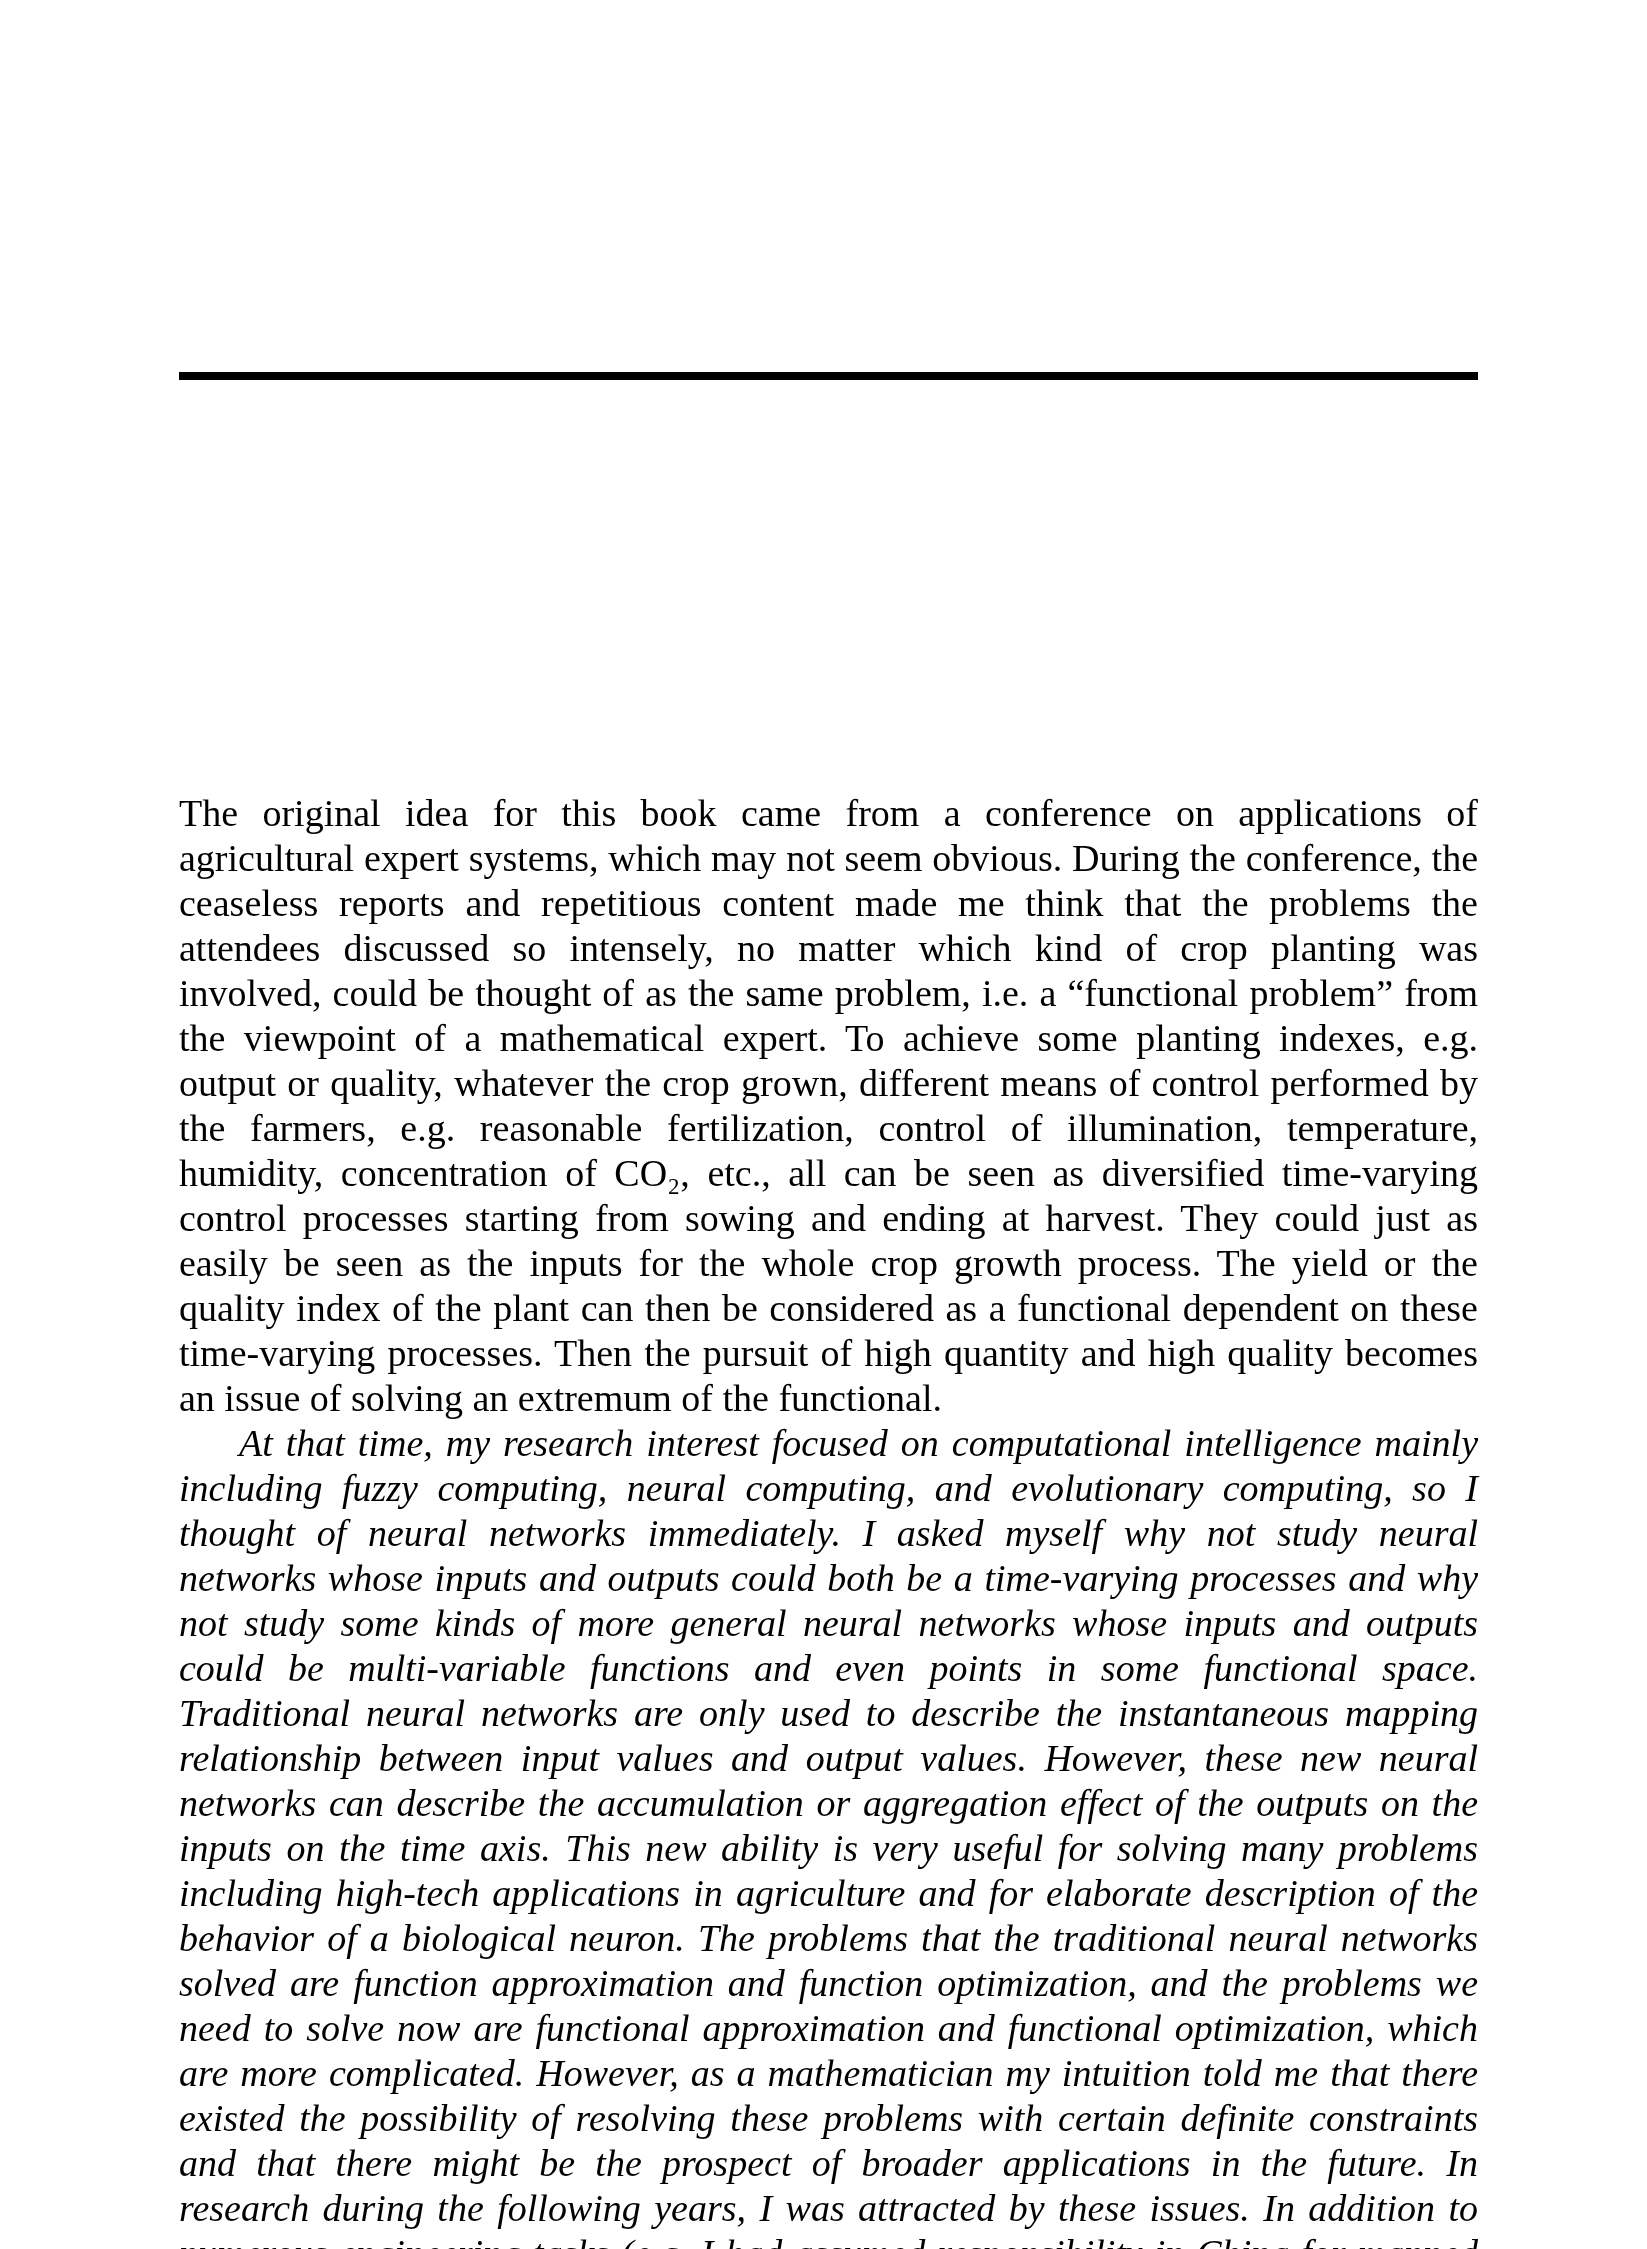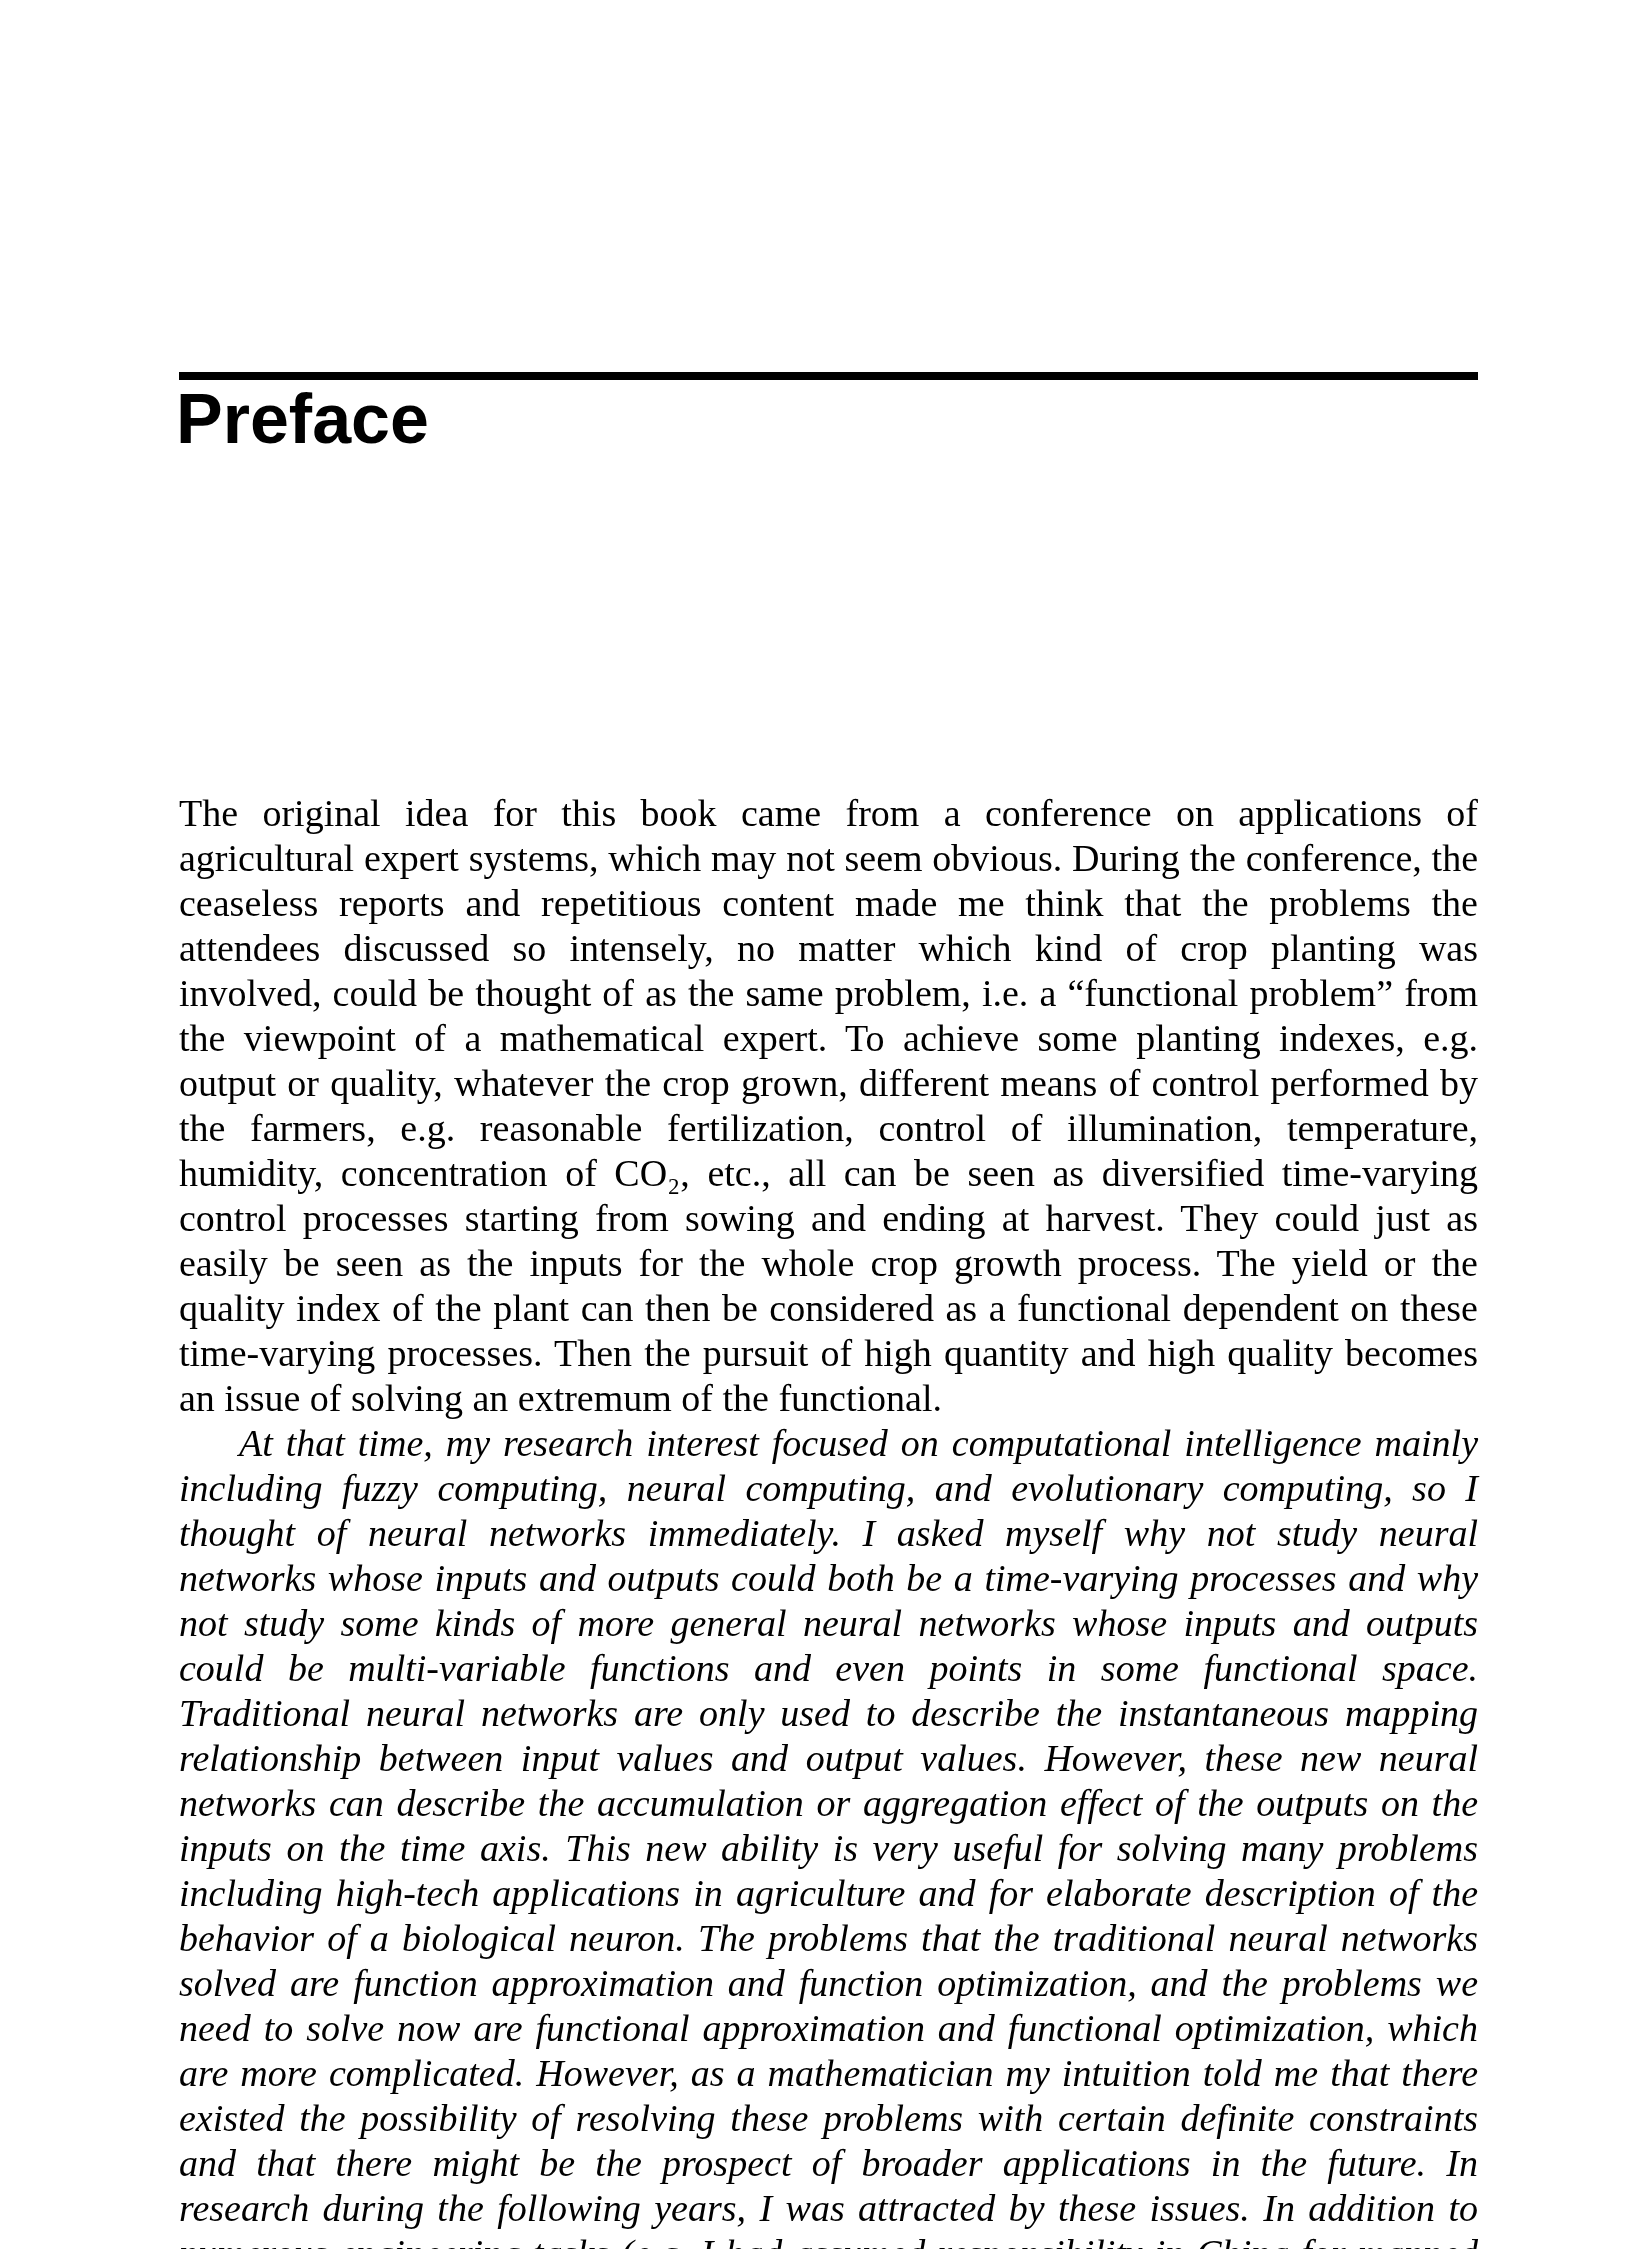--- a/index.html
+++ b/index.html
@@ -52,19 +52,18 @@
   .para-indent {
     text-indent: 60px;
     font-style: italic;
   }
 </style>
 </head>
 <body>
 
 <div class="page">
   <div class="title-rule"></div>
-  <h1 class="page-title">Preface</h1>
   <div class="content">
     <p class="para">The original idea for this book came from a conference on applications of agricultural expert systems, which may not seem obvious. During the conference, the ceaseless reports and repetitious content made me think that the problems the attendees discussed so intensely, no matter which kind of crop planting was involved, could be thought of as the same problem, i.e. a “functional problem” from the viewpoint of a mathematical expert. To achieve some planting indexes, e.g. output or quality, whatever the crop grown, different means of control performed by the farmers, e.g. reasonable fertilization, control of illumination, temperature, humidity, concentration of CO₂, etc., all can be seen as diversified time-varying control processes starting from sowing and ending at harvest. They could just as easily be seen as the inputs for the whole crop growth process. The yield or the quality index of the plant can then be considered as a functional dependent on these time-varying processes. Then the pursuit of high quantity and high quality becomes an issue of solving an extremum of the functional.</p>
     <p class="para para-indent">At that time, my research interest focused on computational intelligence mainly including fuzzy computing, neural computing, and evolutionary computing, so I thought of neural networks immediately. I asked myself why not study neural networks whose inputs and outputs could both be a time-varying processes and why not study some kinds of more general neural networks whose inputs and outputs could be multi-variable functions and even points in some functional space. Traditional neural networks are only used to describe the instantaneous mapping relationship between input values and output values. However, these new neural networks can describe the accumulation or aggregation effect of the outputs on the inputs on the time axis. This new ability is very useful for solving many problems including high-tech applications in agriculture and for elaborate description of the behavior of a biological neuron. The problems that the traditional neural networks solved are function approximation and function optimization, and the problems we need to solve now are functional approximation and functional optimization, which are more complicated. However, as a mathematician my intuition told me that there existed the possibility of resolving these problems with certain definite constraints and that there might be the prospect of broader applications in the future. In research during the following years, I was attracted by these issues. In addition to numerous engineering tasks (e.g. I had assumed responsibility in China for manned airship engineering), almost all the rest of my time was spent on this study. I presented the</p>
   </div>
 </div>
 
 
 </body></html>

